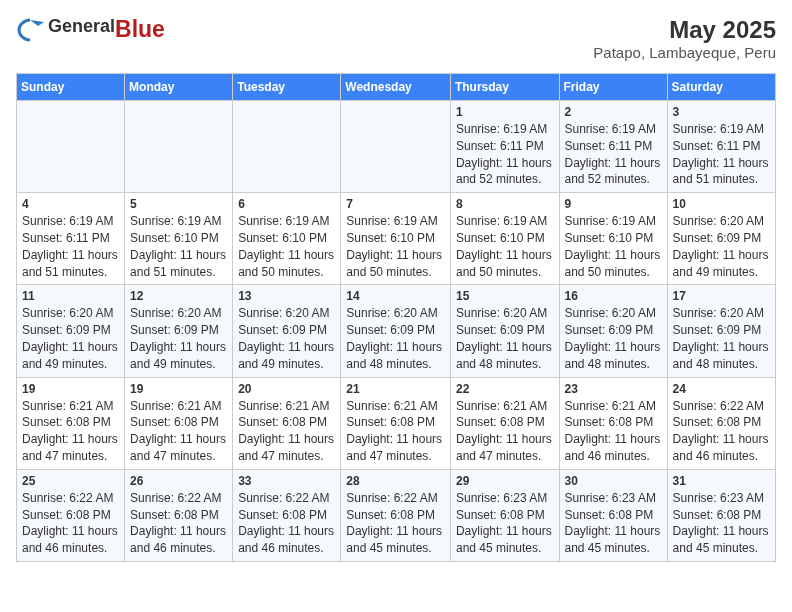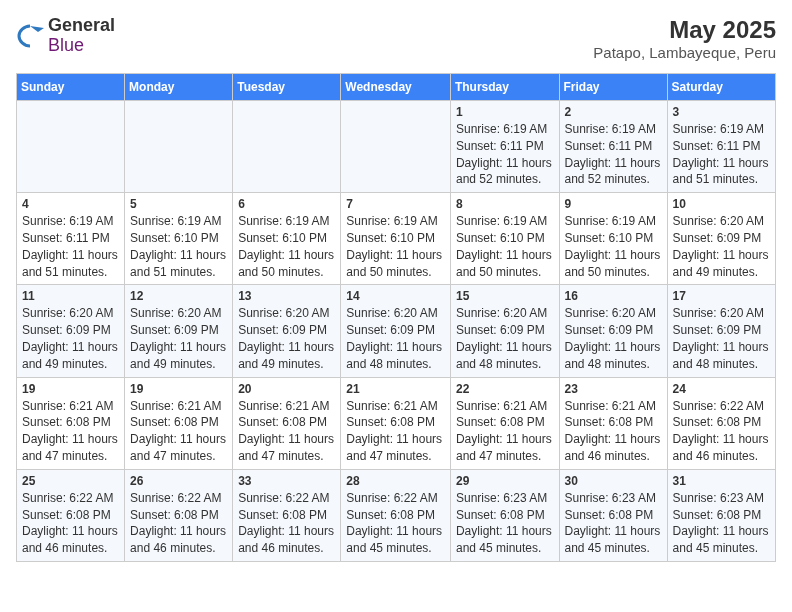--- a/index.html
+++ b/index.html
@@ -15,32 +15,32 @@
       justify-content: space-between;
       align-items: flex-start;
       margin-bottom: 12px;
     }
     .logo {
       display: flex;
       align-items: center;
     }
     .logo-text {
       display: flex;
-      flex-direction: column;
+      flex-direction: row;
       line-height: 1.1;
     }
     .logo-general {
       font-size: 18px;
       font-weight: bold;
       color: #333;
     }
     .logo-blue {
-      font-size: 18px;
-      font-weight: normal;
-      color: #701a75;
+      font-size: 23px;
+      font-weight: bold;
+      color: #b91c1c;
     }
     .logo-icon {
       width: 28px;
       height: 28px;
       margin-right: 4px;
     }
     .title-block {
       text-align: right;
     }
     .month-title {

